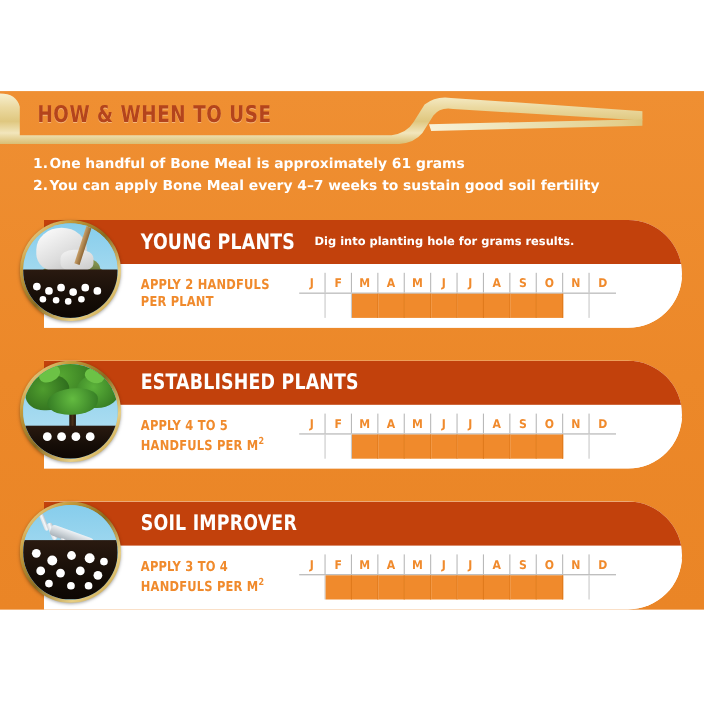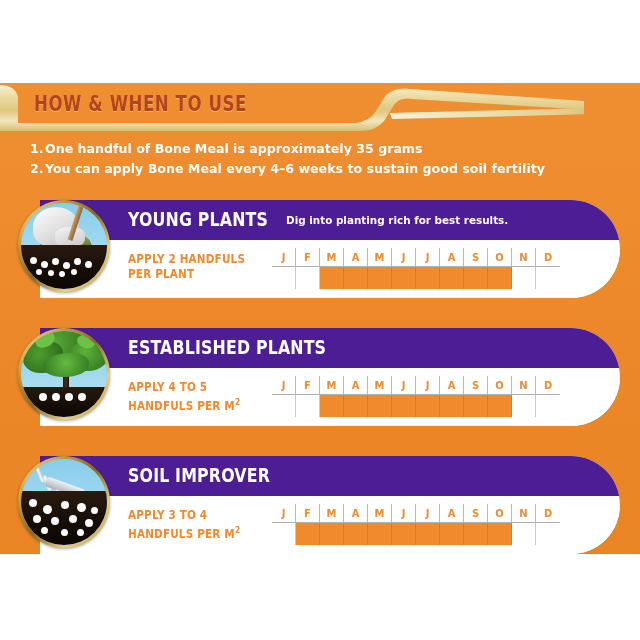--- a/index.html
+++ b/index.html
@@ -43,21 +43,21 @@
 
   
   .panel{
     position:absolute;left:40px;width:580px;height:98px;
     background:#ffffff;
     border-radius:0 49px 49px 0;
     overflow:hidden;
   }
   .panel .head{
     position:absolute;left:0;top:0;width:580px;height:52px;
-    background:#4c1d95;
+    background:#c2410c;
   }
   .panel .head-inner{
     position:absolute;left:88px;top:0;right:0;height:40px;
     display:flex;align-items:center;
   }
   .panel-title{
     font-family:"Liberation Sans Narrow","DejaVu Sans Condensed","Liberation Sans",sans-serif;
     font-weight:bold;color:#ffffff;font-size:19.5px;letter-spacing:.2px;
     transform:scaleX(.9);transform-origin:left center;
     white-space:nowrap;line-height:1;
@@ -153,33 +153,33 @@
       <path d="M0,4 L0,46 L24,46 L24,14 Q26,8 36,6 L352,6 Q366,8 372,18 L382,34 Q392,40 404,40 L640,26 L640,38 L402,46 Q386,46 376,36 L366,22 Q362,16 352,16 L40,16 Q32,16 32,24 L32,46 L0,46 Z" fill="url(#goldh)" opacity="0"></path>
       <path d="M0,2 C10,2 16,6 18,14 L18,40 L356,40 Q370,38 376,28 L386,12 Q396,4 410,6 L640,22 L640,30 L412,16 Q400,14 394,22 L384,38 Q376,48 360,48 L0,48 Z" fill="url(#goldv)"></path>
       <path d="M390,30 L640,24 L640,30 L392,36 Z" fill="url(#goldh)"></path>
     </svg>
     <div class="ribbon-title">HOW &amp; WHEN TO USE</div>
   </div>
 
   <div class="intro" style="top:140px;">
     <div class="intro-line">
       <span class="intro-num">1.</span>
-      <span>One handful of Bone Meal is approximately 35 grams</span>
+      <span>One handful of Bone Meal is approximately 61 grams</span>
     </div>
     <div class="intro-line">
       <span class="intro-num">2.</span>
-      <span>You can apply Bone Meal every 4–6 weeks to sustain good soil fertility</span>
+      <span>You can apply Bone Meal every 4–7 weeks to sustain good soil fertility</span>
     </div>
   </div>
 
   <div class="panel" style="top:200px;">
     <div class="head">
       <div class="head-inner">
         <div class="panel-title" style="width:158px;">YOUNG PLANTS</div>
-        <div class="panel-desc">Dig into planting rich for best results.</div>
+        <div class="panel-desc">Dig into planting hole for grams results.</div>
       </div>
     </div>
     <div class="body">
       <div class="dose">
         <div>APPLY 2 HANDFULS</div>
         <div>PER PLANT</div>
       </div>
       <div class="cal">
         <div class="cal-row">
             <div class="cal-cell">J</div>

